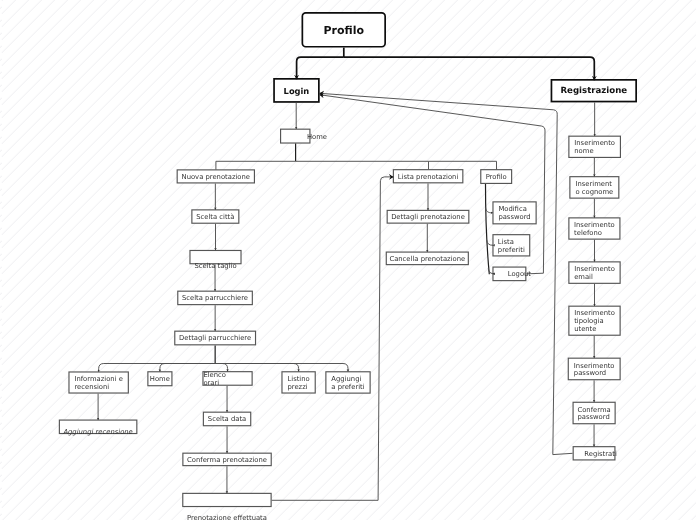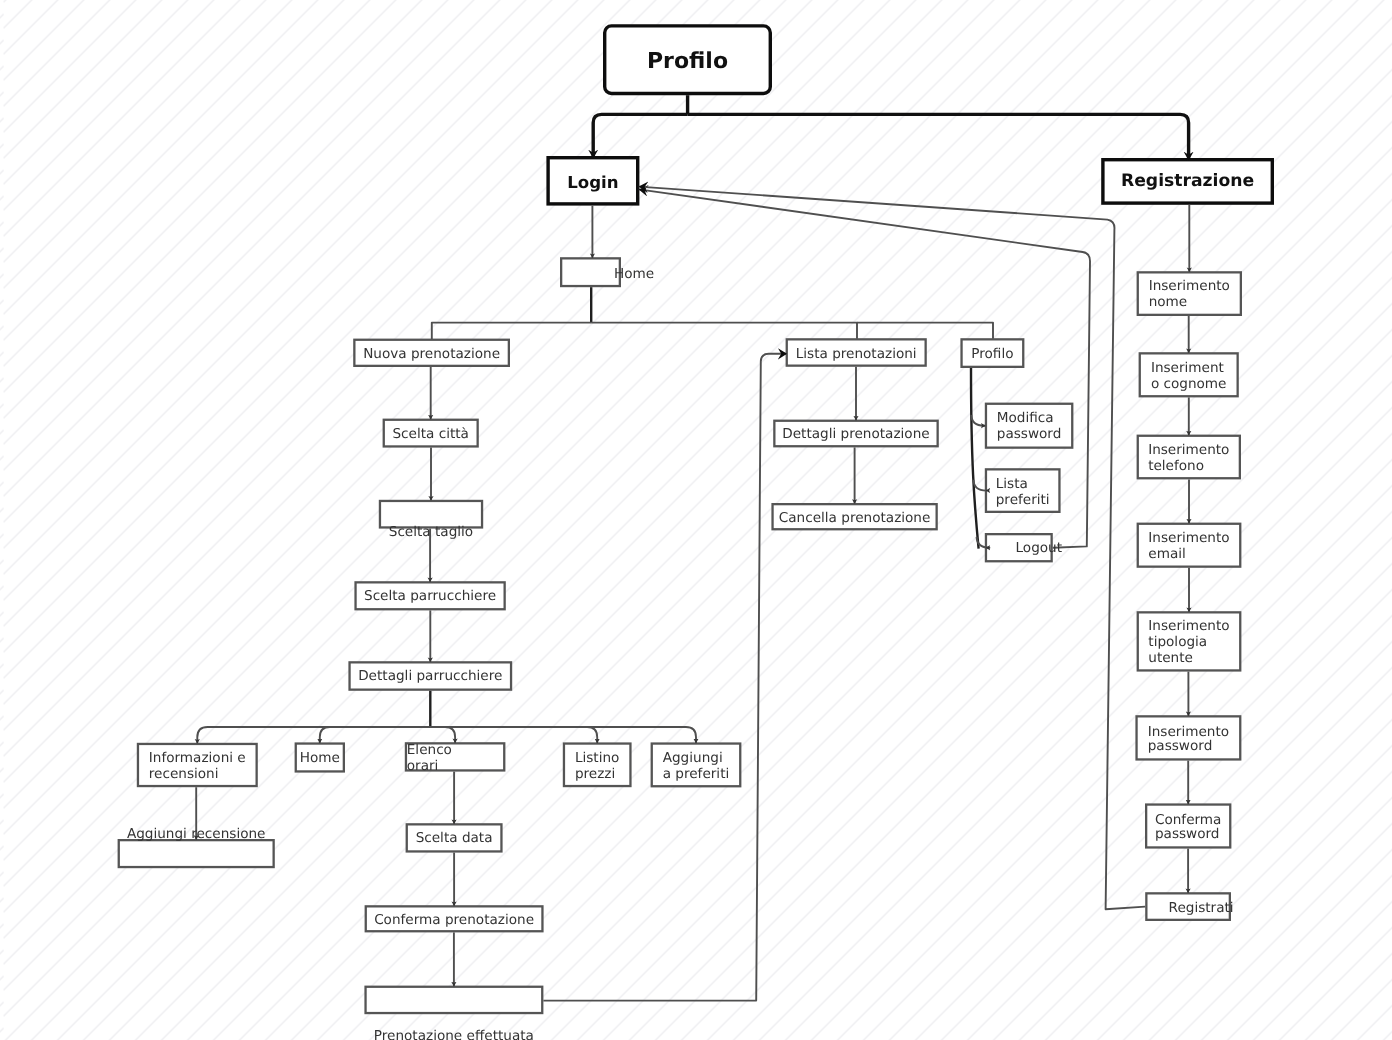--- a/index.html
+++ b/index.html
@@ -135,21 +135,21 @@
       <div class="node" style="left: 177.2px; top: 290.6px; width: 75.7px; height: 14.6px; border-width: 1.15px;"><span>Scelta parrucchiere</span></div>
       <div class="node" style="left: 174.2px; top: 330.6px; width: 81.9px; height: 14.8px; border-width: 1.15px;"><span>Dettagli parrucchiere</span></div>
       <div class="node" style="left: 68.4px; top: 371.4px; width: 60.5px; height: 22.2px; border-width: 1.15px;"><span>Informazioni e
 recensioni</span></div>
       <div class="node" style="left: 147.3px; top: 371.2px; width: 25.2px; height: 15.1px; border-width: 1.15px;"><span>Home</span></div>
       <div class="node" style="left: 202.4px; top: 371.1px; width: 41px; height: 14.7px; border-width: 1.15px;"><span>Elenco orari</span></div>
       <div class="node" style="left: 281.4px; top: 371.2px; width: 34.4px; height: 22.4px; border-width: 1.15px;"><span>Listino
 prezzi</span></div>
       <div class="node" style="left: 325.3px; top: 371.2px; width: 45.4px; height: 22.5px; border-width: 1.15px;"><span>Aggiungi
 a preferiti</span></div>
-      <div class="node" style="left: 58.8px; top: 410px; width: 78.6px; height: 14px; border-width: 1.15px;"><span>Aggiungi recensione</span></div>
+      <div class="node" style="left: 58.8px; top: 425px; width: 78.6px; height: 14px; border-width: 1.15px; font-style: italic;"><span>Aggiungi recensione</span></div>
       <div class="node" style="left: 202.8px; top: 411.6px; width: 48.5px; height: 14.7px; border-width: 1.15px;"><span>Scelta data</span></div>
       <div class="node" style="left: 182.3px; top: 452.6px; width: 89.5px; height: 13.6px; border-width: 1.15px;"><span>Conferma prenotazione</span></div>
       <div class="node" style="left: 182.2px; top: 508px; width: 89.5px; height: 19px; border-width: 1.15px;"><span>Prenotazione effettuata</span></div>
       <div class="node" style="left: 392.8px; top: 169.1px; width: 70.6px; height: 14.3px; border-width: 1.15px;"><span>Lista prenotazioni</span></div>
       <div class="node" style="left: 386.6px; top: 209.8px; width: 82.8px; height: 13.9px; border-width: 1.15px;"><span>Dettagli prenotazione</span></div>
       <div class="node" style="left: 385.7px; top: 251.5px; width: 83.2px; height: 13.7px; border-width: 1.15px;"><span>Cancella prenotazione</span></div>
       <div class="node" style="left: 480.2px; top: 169.1px; width: 32px; height: 14.9px; border-width: 1.15px;"><span>Profilo</span></div>
       <div class="node" style="left: 492.4px; top: 201.3px; width: 44.3px; height: 23.1px; border-width: 1.15px;"><span>Modifica
 password</span></div>
       <div class="node" style="left: 492.4px; top: 234.1px; width: 37.9px; height: 22.4px; border-width: 1.15px;"><span>Lista

